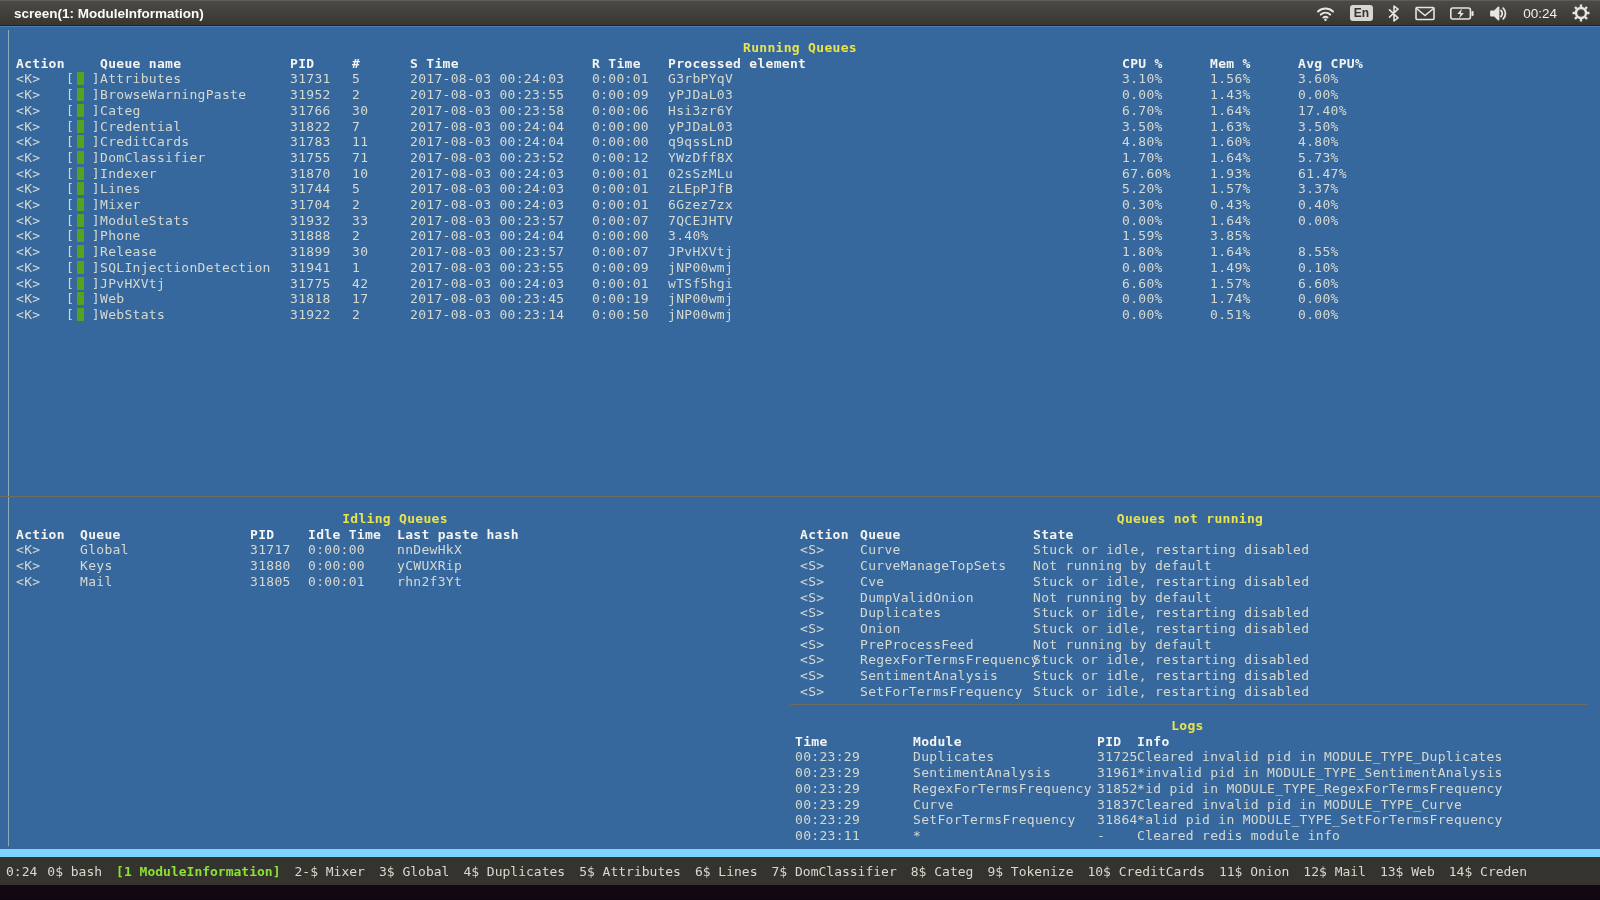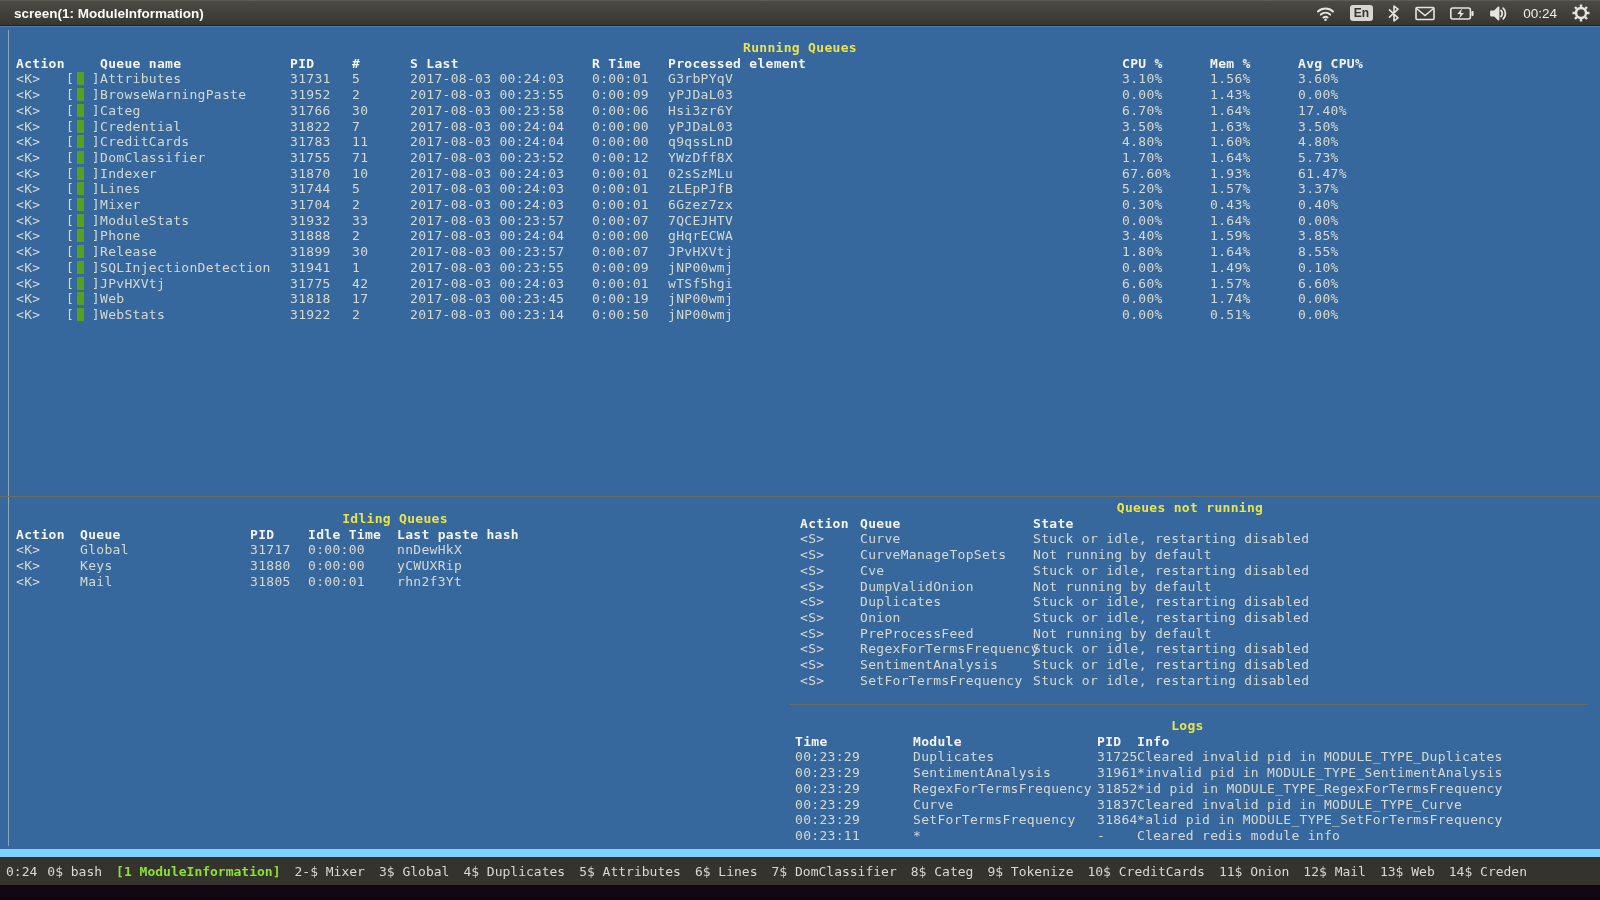--- a/index.html
+++ b/index.html
@@ -29,21 +29,21 @@
   .sec-title { color:#e9e34c; font-weight:bold; text-align:center; }
   .hdr { font-weight:bold; color:#f4f4f0; }
 
   .sec-running { position:absolute; top:13px; left:0; right:0; }
   .rq-grid { padding-left:16px; display:grid;
              grid-template-columns:50px 34px 190px 62px 58px 182px 76px 454px 88px 88px 1fr; }
   .divider-h1 { position:absolute; top:469px; left:0; right:0; height:1px; background:#6e6c60; }
   .sec-idling { position:absolute; top:484px; left:0; width:790px; }
   .iq-grid { padding-left:16px; display:grid;
              grid-template-columns:64px 170px 58px 89px 1fr; }
-  .sec-notrun { position:absolute; top:473px; left:800px; width:780px; }
+  .sec-notrun { position:absolute; top:484px; left:800px; width:780px; }
   .nr-grid { display:grid; grid-template-columns:60px 173px 1fr; }
   .divider-h2 { position:absolute; top:677px; left:790px; right:12px; height:1px; background:#6e6c60; }
   .sec-logs { position:absolute; top:691px; left:795px; width:785px; }
   .lg-grid { display:grid; grid-template-columns:118px 184px 40px 1fr; }
 
   .gauge { display:flex; align-items:flex-start; }
   .gauge::before { content:"["; }
   .gauge::after  { content:"]"; }
   .gauge .bar { width:9px; height:13px; margin:1px 8px 0 3px; background:#55a21f; }
 
@@ -119,21 +119,21 @@
   <div class="term-edge"></div>
 
   <div class="sec-running">
     <div class="sec-title">Running Queues</div>
     <div class="rq-grid hdr">
       <span>Action</span>
       <span></span>
       <span>Queue name</span>
       <span>PID</span>
       <span>#</span>
-      <span>S Last</span>
+      <span>S Time</span>
       <span>R Time</span>
       <span>Processed element</span>
       <span>CPU %</span>
       <span>Mem %</span>
       <span>Avg CPU%</span>
     </div>
     <div>
 
     <div class="rq-grid">
         <span>&lt;K&gt;</span>
@@ -288,21 +288,20 @@
         <div class="rq-grid">
         <span>&lt;K&gt;</span>
         <span class="gauge">
             <i class="bar"></i>
           </span>
         <span>Phone</span>
         <span>31888</span>
         <span>2</span>
         <span>2017-08-03 00:24:04</span>
         <span>0:00:00</span>
-        <span>gHqrECWA</span>
         <span>3.40%</span>
         <span>1.59%</span>
         <span>3.85%</span>
       </div>
         <div class="rq-grid">
         <span>&lt;K&gt;</span>
         <span class="gauge">
             <i class="bar"></i>
           </span>
         <span>Release</span>

